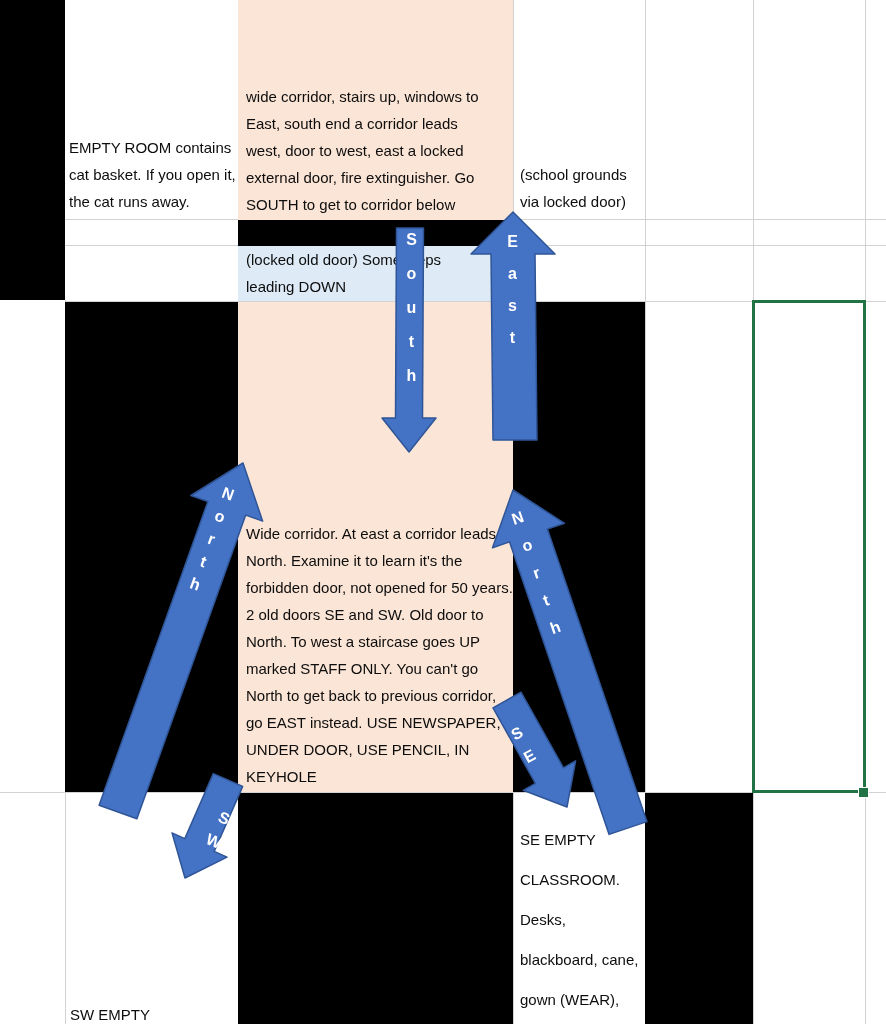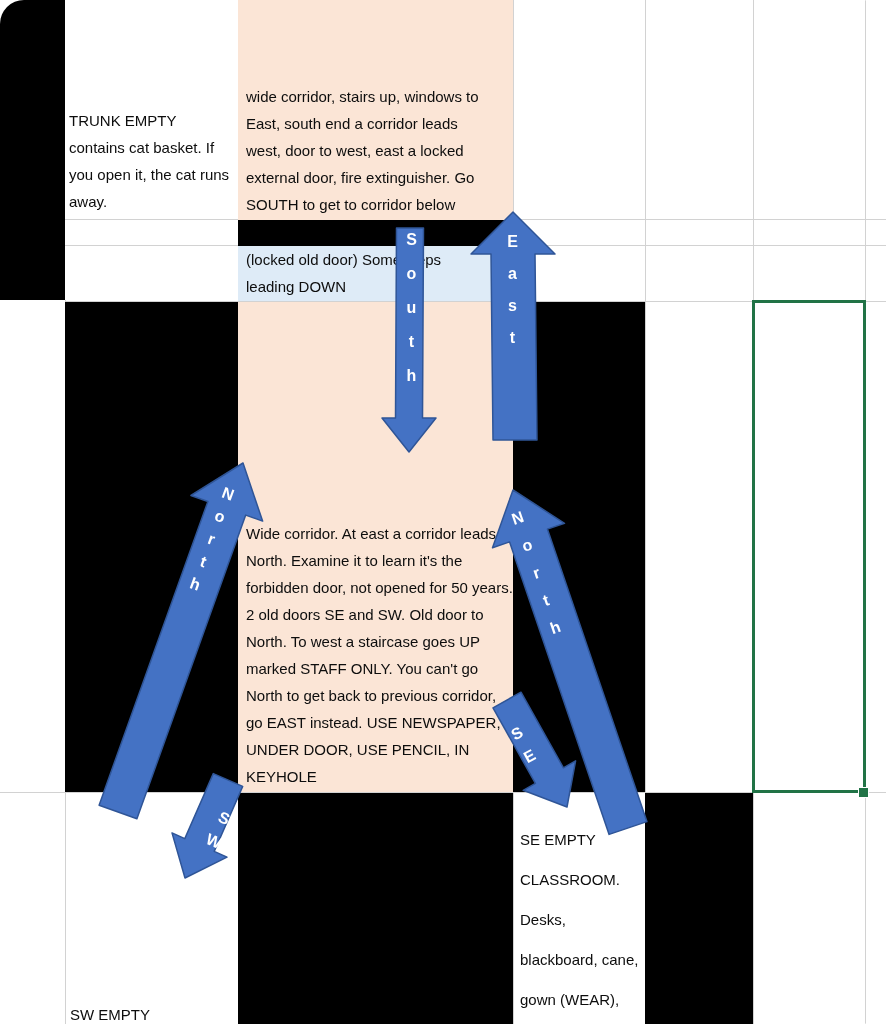--- a/index.html
+++ b/index.html
@@ -1,18 +1,18 @@
 <!DOCTYPE html>
 <html><head>
 <meta charset="utf-8">
 <style>
   html,body{margin:0;padding:0;background:#fff;}
   #stage{
     position:relative;width:886px;height:1024px;overflow:hidden;background:#ffffff;
-    font-family:"Liberation Sans",sans-serif;color:#111;border-radius:24px;
+    font-family:"Liberation Sans",sans-serif;color:#111;
   }
   .gl{position:absolute;background:#d2d2d2;}
   .gl.v{width:1px;}
   .gl.h{height:1px;}
   .blk{position:absolute;background:#000;}
   .cell{
     position:absolute;display:flex;flex-direction:column;justify-content:flex-end;
     font-size:15px;line-height:27px;color:#0d0d0d;box-sizing:border-box;
   }
   .cell.topalign{justify-content:flex-start;}
@@ -62,23 +62,26 @@
   <div class="blk" style="left:65px;top:302px;width:173px;height:490px;"></div>
   <div class="blk" style="left:513px;top:302px;width:132px;height:490px;"></div>
   <div class="blk" style="left:238px;top:793px;width:275px;height:231px;"></div>
   <div class="blk" style="left:645px;top:793px;width:108px;height:231px;"></div>
 
   <div class="cell peach" style="left:238px;top:0;width:275px;height:220px;padding:0 32px 2px 8px;">
     <div>wide corridor, stairs up, windows to East, south end a corridor leads west, door to west, east a locked external door, fire extinguisher. Go SOUTH to get to corridor below</div>
   </div>
 
   <div class="cell" style="left:66px;top:0;width:172px;height:219px;padding:0 2px 4px 3px;">
-    <div>TRUNK EMPTY contains cat basket. If you open it, the cat runs away.</div>
+    <div>EMPTY ROOM contains cat basket. If you open it, the cat runs away.</div>
   </div>
 
+  <div class="cell" style="left:514px;top:0;width:130px;height:219px;padding:0 2px 4px 6px;">
+    <div>(school grounds via locked door)</div>
+  </div>
 
   <div class="cell blue" style="left:238px;top:246px;width:275px;height:55px;padding:0 68px 1px 8px;">
     <div>(locked old door) Some steps leading DOWN</div>
   </div>
 
   <div class="cell peach" style="left:238px;top:302px;width:275px;height:490px;padding:0 0 2px 8px;">
     <div>Wide corridor. At east a corridor leads North. Examine it to learn it's the forbidden door, not opened for 50 years. 2 old doors SE and SW. Old door to North. To west a staircase goes UP marked STAFF ONLY. You can't go North to get back to previous corridor, go EAST instead. USE NEWSPAPER, UNDER DOOR, USE PENCIL, IN KEYHOLE</div>
   </div>
 
   <div class="cell topalign" style="left:514px;top:793px;width:129px;height:231px;padding:27px 2px 0 6px;line-height:40px;">

